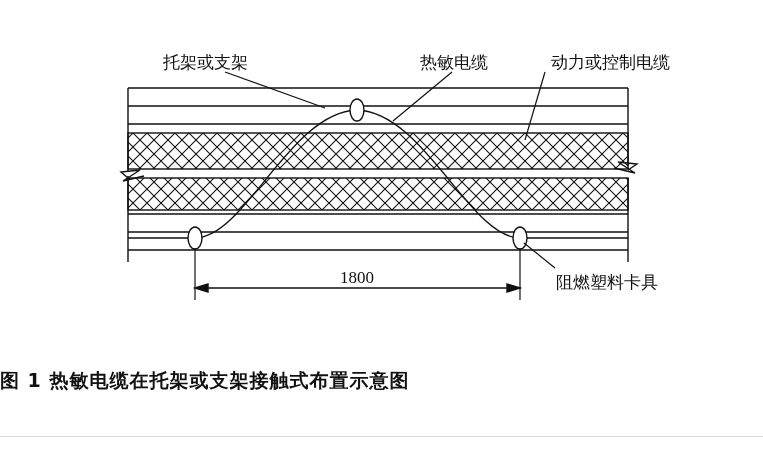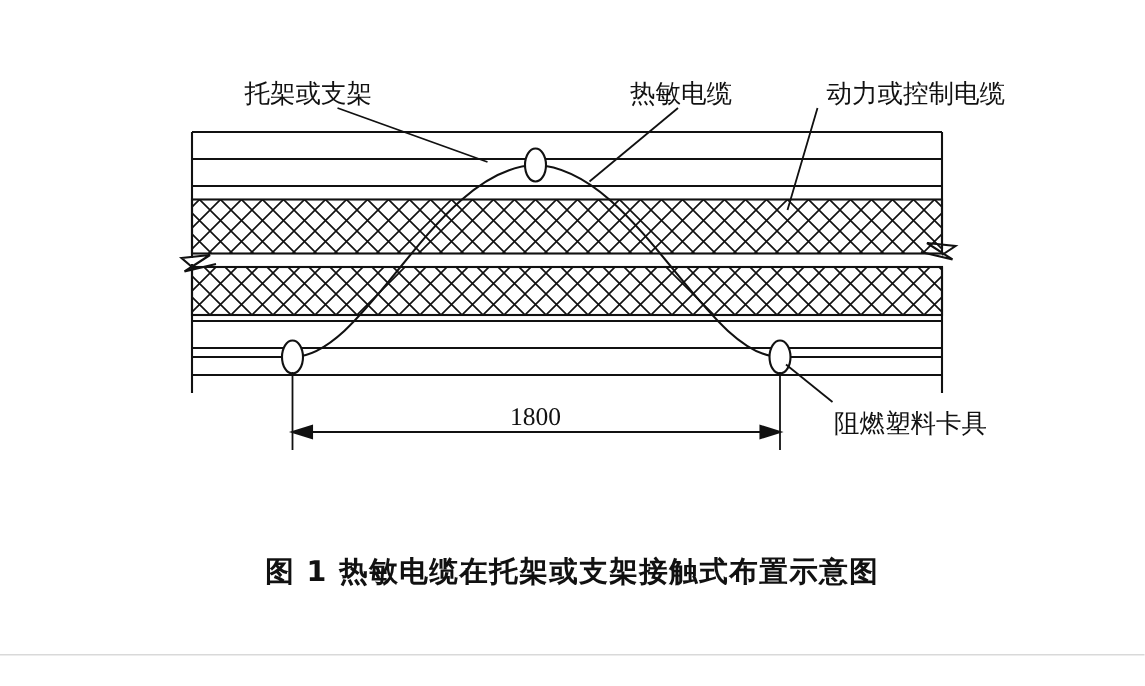--- a/index.html
+++ b/index.html
@@ -35,21 +35,20 @@
   .dim-text {
     font-family: "Liberation Serif", serif;
     font-size: 17px;
     fill: #111111;
   }
   .caption {
     position: absolute;
     left: 0;
     top: 368px;
     width: 763px;
-    text-align: center;
     font-family: "DejaVu Sans", "Liberation Sans", sans-serif;
     font-size: 19px;
     font-weight: bold;
     color: #111111;
     letter-spacing: 1px;
   }
   .bottom-rule {
     position: absolute;
     left: 0;
     top: 436px;

